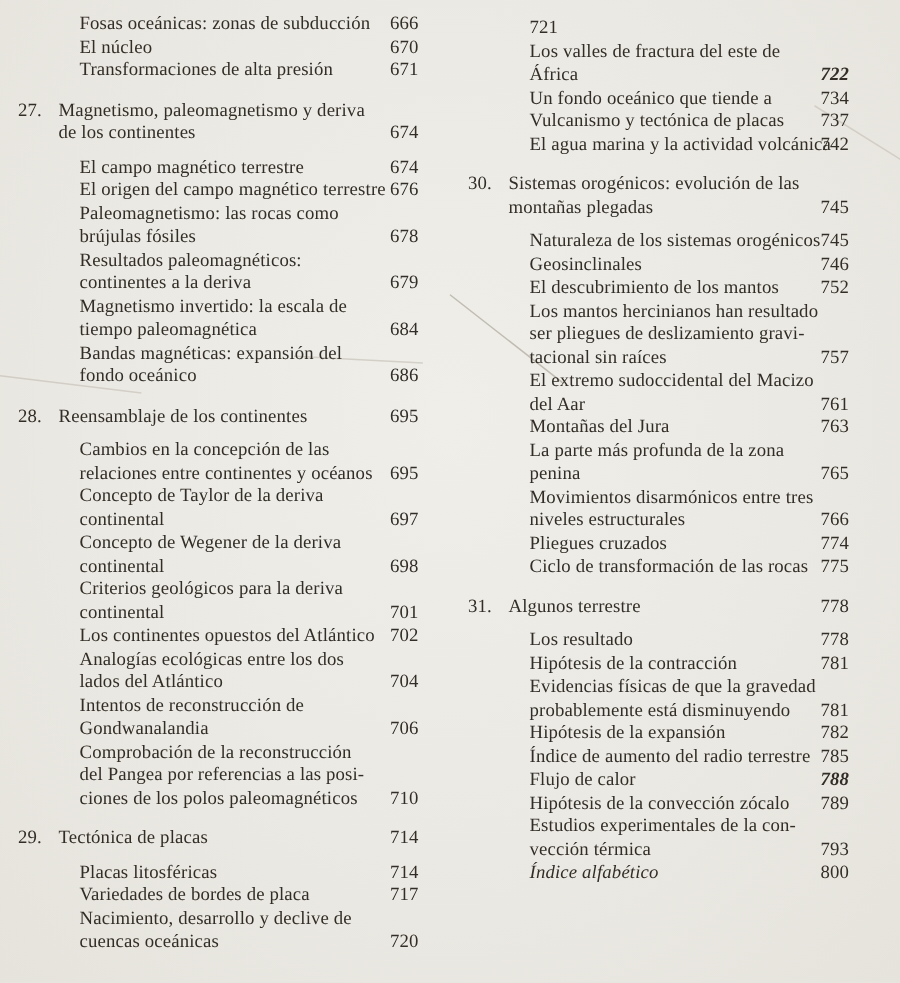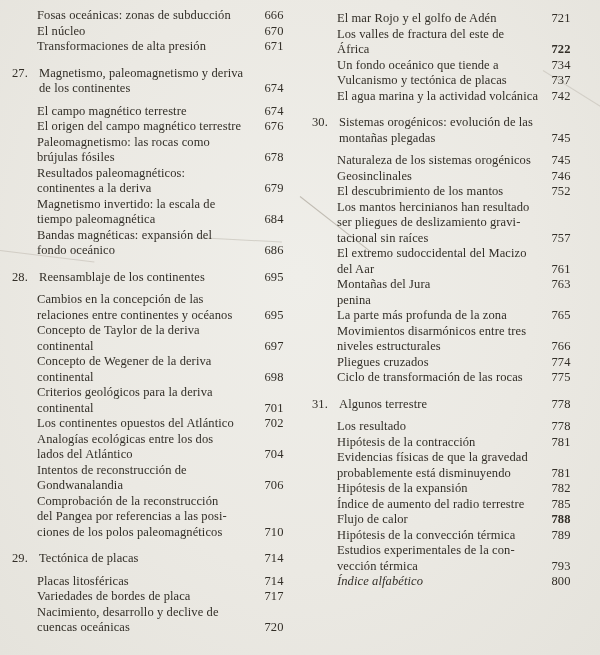--- a/index.html
+++ b/index.html
@@ -32,29 +32,29 @@
   .chapter-heading {
     display: flex;
     font-weight: normal;
     margin: 11px 0 7px 0;
   }
   .ch-num { flex: none; width: 27px; }
   .ch-title { flex: 1; }
   .pg {
     flex: none;
     min-width: 28px;
-    text-align: center;
+    text-align: left;
     align-self: flex-end;
     white-space: nowrap;
   }
-  .entry { display: flex; margin-left: 25px; }
+  .entry { display: flex; margin-left: 41px; }
   .entry-text { flex: 1; min-width: 0; }
   .line { white-space: nowrap; }
   .entry.italic .entry-text { font-style: italic; }
-  .pg.bold { font-weight: bold; }
+  .pg.bold { font-weight: bold; font-style: italic; }
 
   
   .artifact {
     position: absolute;
     height: 1px;
     background: rgba(118, 108, 92, 0.38);
     transform-origin: left center;
     pointer-events: none;
   }
   .artifact.a1 { left: 300px; top: 196px; width: 96px;  transform: rotate(38deg); }
@@ -233,23 +233,20 @@
               <div class="line">Nacimiento, desarrollo y declive de</div>
               <div class="line">cuencas oceánicas</div>
             </div>
             <div class="pg">720</div>
           </div>
         </div>
       </div>
     <div class="toc-column col-right">
         <div class="toc-section">
           <div class="entry">
-            <div class="entry-text">
-              <div class="line">El mar Rojo y el golfo de Adén</div>
-            </div>
             <div class="pg">721</div>
           </div>
           <div class="entry">
             <div class="entry-text">
               <div class="line">Los valles de fractura del este de</div>
               <div class="line">África</div>
             </div>
             <div class="pg bold">722</div>
           </div>
           <div class="entry">
@@ -314,22 +311,22 @@
             <div class="pg">761</div>
           </div>
           <div class="entry">
             <div class="entry-text">
               <div class="line">Montañas del Jura</div>
             </div>
             <div class="pg">763</div>
           </div>
           <div class="entry">
             <div class="entry-text">
+              <div class="line">La parte más profunda de la zona</div>
               <div class="line">penina</div>
-              <div class="line">La parte más profunda de la zona</div>
             </div>
             <div class="pg">765</div>
           </div>
           <div class="entry">
             <div class="entry-text">
               <div class="line">Movimientos disarmónicos entre tres</div>
               <div class="line">niveles estructurales</div>
             </div>
             <div class="pg">766</div>
           </div>
@@ -386,21 +383,21 @@
             <div class="pg">785</div>
           </div>
           <div class="entry">
             <div class="entry-text">
               <div class="line">Flujo de calor</div>
             </div>
             <div class="pg bold">788</div>
           </div>
           <div class="entry">
             <div class="entry-text">
-              <div class="line">Hipótesis de la convección térmica</div>
+              <div class="line">Hipótesis de la convección zócalo</div>
             </div>
             <div class="pg">789</div>
           </div>
           <div class="entry">
             <div class="entry-text">
               <div class="line">Estudios experimentales de la con-</div>
               <div class="line">vección térmica</div>
             </div>
             <div class="pg">793</div>
           </div>

